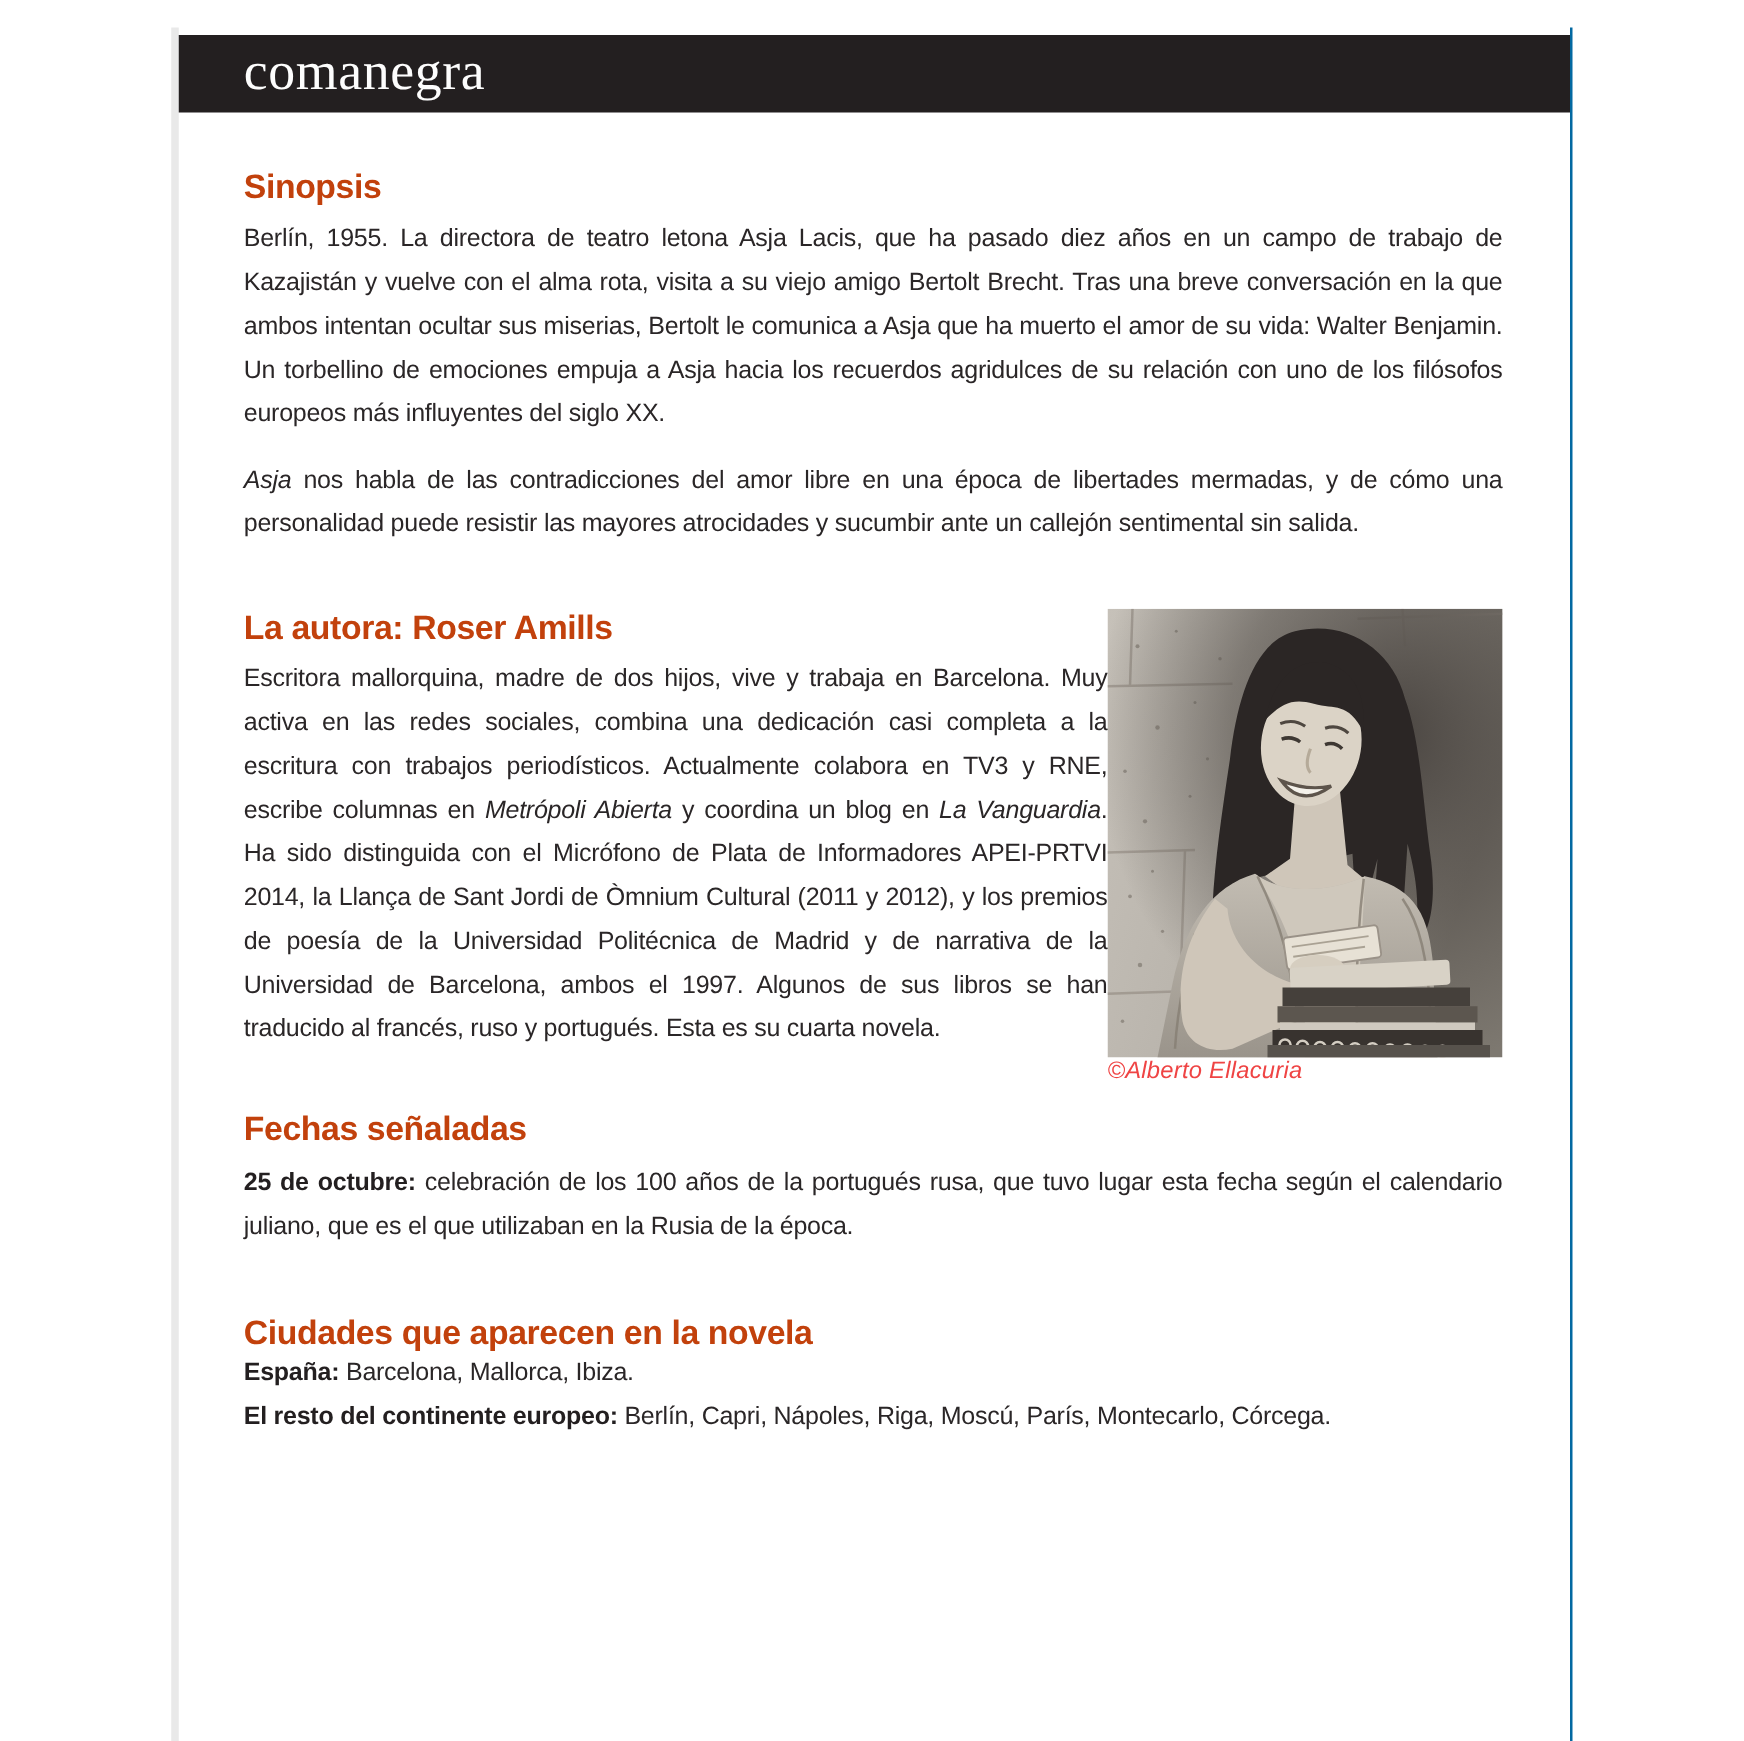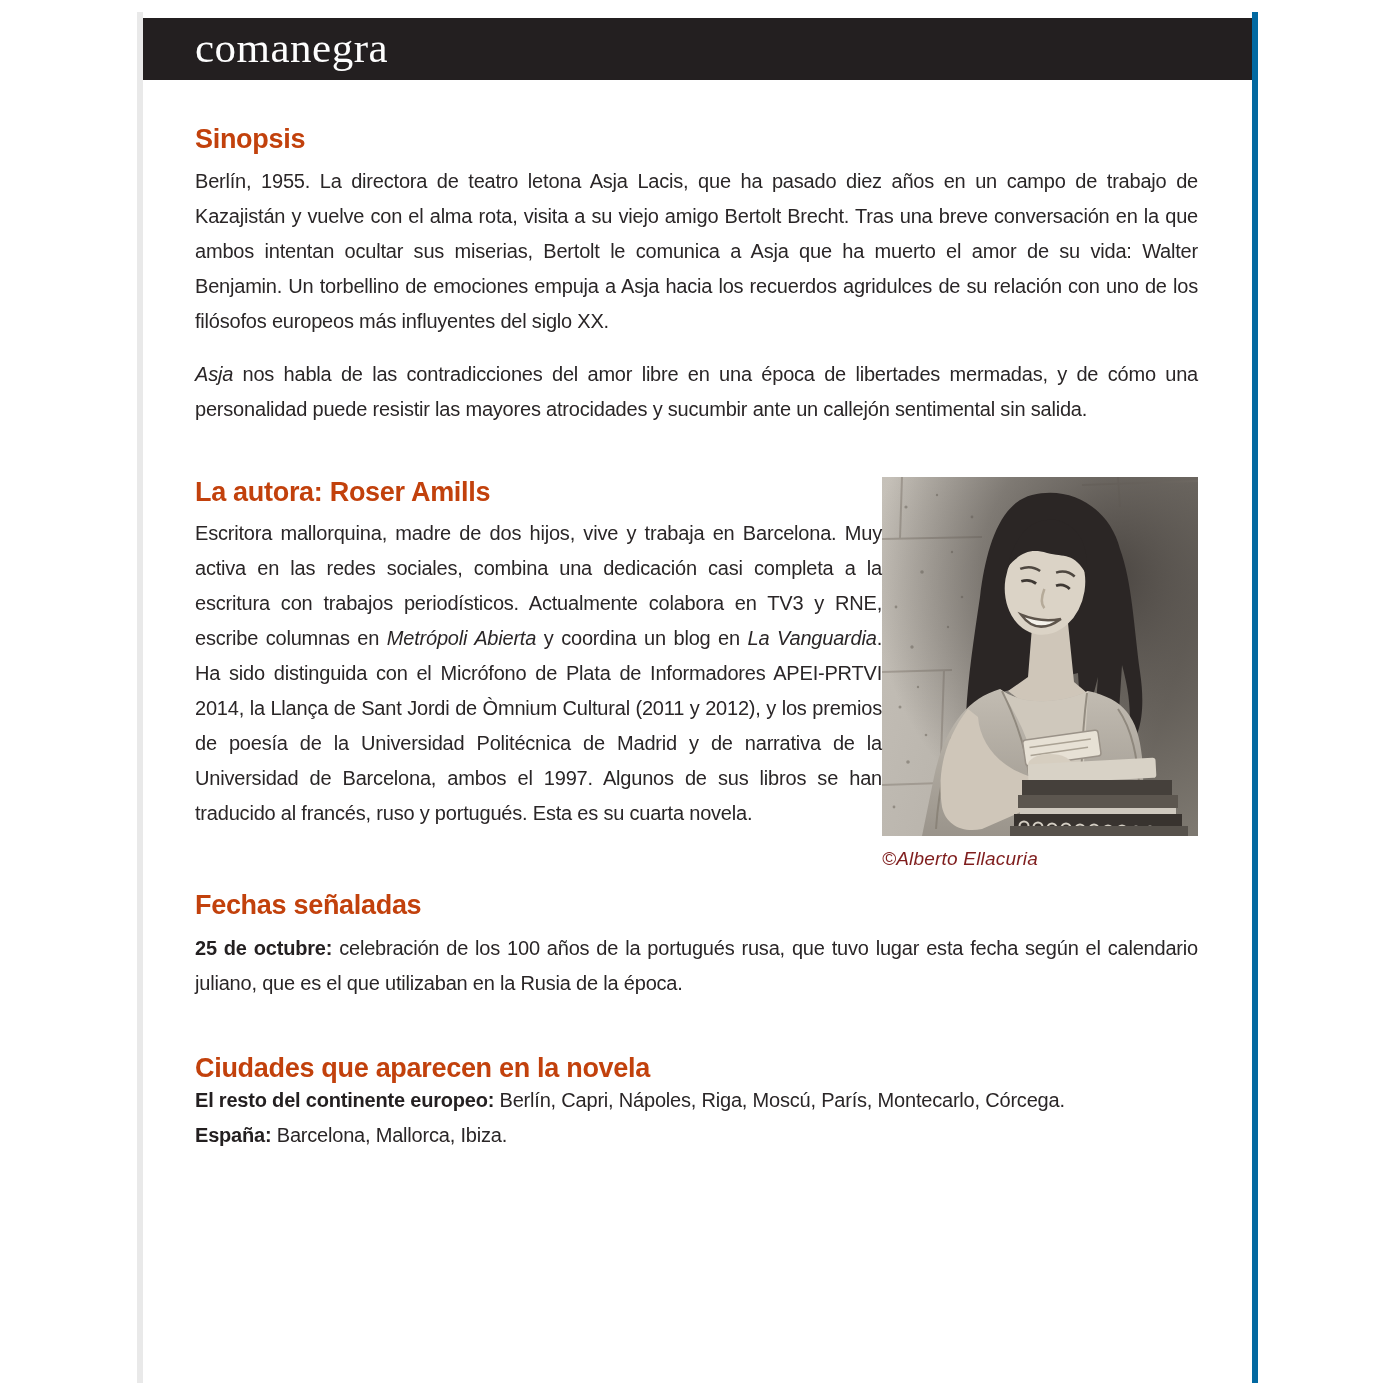--- a/index.html
+++ b/index.html
@@ -11,27 +11,27 @@
     width: 1395px;
     height: 1393px;
     position: relative;
     overflow: hidden;
     font-family: "Liberation Sans", sans-serif;
     color: #2a2627;
   }
   .page {
     position: absolute;
     left: 137px;
-    top: 12px;
+    top: 22px;
     width: 1121px;
     height: 1371px;
     box-sizing: border-box;
     background: #ffffff;
     border-left: 6px solid #e9e9e9;
-    border-right: 6px solid #0369a1;
+    border-right: 2px solid #0369a1;
   }
   .masthead {
     margin-top: 6px;
     height: 62px;
     background: #231f20;
     display: flex;
     align-items: center;
     padding-left: 52px;
     box-sizing: border-box;
   }
@@ -71,24 +71,24 @@
     float: right;
     width: 316px;
     margin: 0 0 0 28px;
   }
   .photo-frame {
     width: 316px;
     height: 359px;
     display: block;
   }
   .photo-caption {
-    margin-top: 12px;
+    margin-top: 0;
     font-size: 19px;
     font-style: italic;
-    color: #7f1d1d;
+    color: #ef4444;
     letter-spacing: 0.2px;
   }
   .author-bio { margin-top: 9px; }
 
   .dates-section { margin-top: 20px; }
   .dates-heading { margin-bottom: 11px; }
   .date-item { margin-bottom: 12px; }
   .date-item strong, .city-item strong { color: #231f20; }
 
   .cities-section { margin-top: 52px; }
@@ -224,18 +224,18 @@
       <p class="body-text author-bio"><span>Escritora mallorquina, madre de dos hijos, vive y trabaja en Barcelona. Muy activa en las redes sociales, combina una dedicación casi completa a la escritura con trabajos periodísticos. Actualmente colabora en TV3 y RNE, escribe columnas en </span><em>Metrópoli Abierta</em><span> y coordina un blog en </span><em>La Vanguardia</em><span>. Ha sido distinguida con el Micrófono de Plata de Informadores APEI-PRTVI 2014, la Llança de Sant Jordi de Òmnium Cultural (2011 y 2012), y los premios de poesía de la Universidad Politécnica de Madrid y de narrativa de la Universidad de Barcelona, ambos el 1997. Algunos de sus libros se han traducido al francés, ruso y portugués. Esta es su cuarta novela.</span></p>
     </section>
 
     <section class="dates-section">
       <h2 class="section-heading dates-heading">Fechas señaladas</h2>
       <p class="body-text date-item"><strong>25 de octubre:</strong><span> celebración de los 100 años de la portugués rusa, que tuvo lugar esta fecha según el calendario juliano, que es el que utilizaban en la Rusia de la época.</span></p>
     </section>
 
     <section class="cities-section">
       <h2 class="section-heading cities-heading">Ciudades que aparecen en la novela</h2>
+      <p class="body-text city-item"><strong>España:</strong><span> Barcelona, Mallorca, Ibiza.</span></p>
       <p class="body-text city-item"><strong>El resto del continente europeo:</strong><span> Berlín, Capri, Nápoles, Riga, Moscú, París, Montecarlo, Córcega.</span></p>
-      <p class="body-text city-item"><strong>España:</strong><span> Barcelona, Mallorca, Ibiza.</span></p>
     </section>
 
   </div>
 </div>
 
 </body></html>

